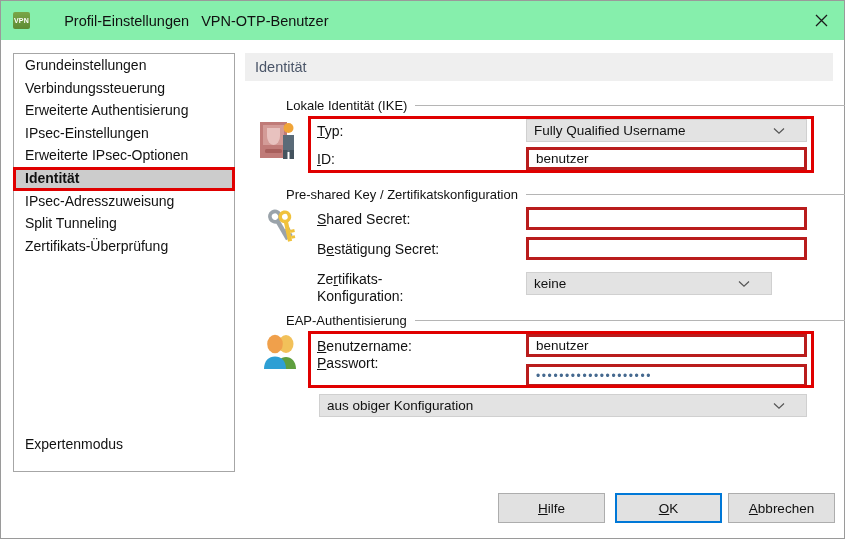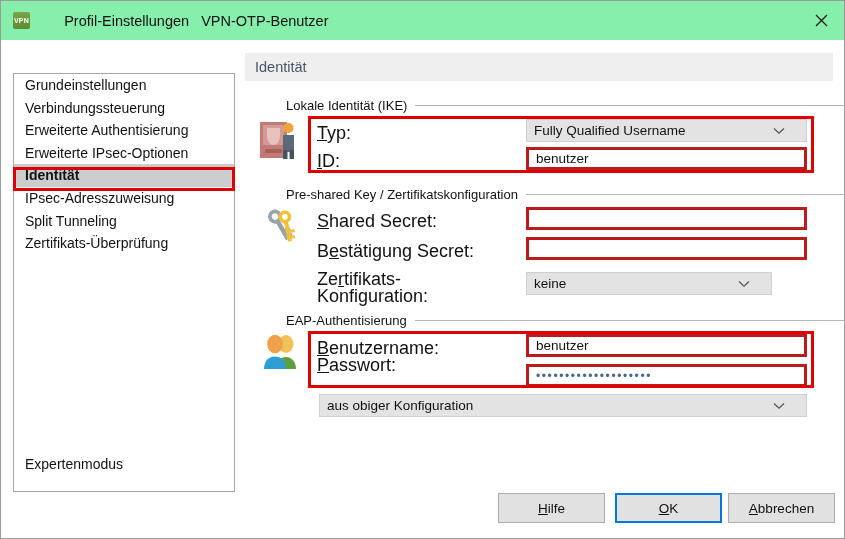--- a/index.html
+++ b/index.html
@@ -69,21 +69,20 @@
 
   
   .sidebar {
     position: absolute;
     left: 12px; top: 52px;
     width: 222px; height: 419px;
     background: #ffffff;
     border: 1px solid #a6a6a6;
     box-sizing: border-box;
     overflow: hidden;
-    margin-top: 20px;
   }
   .nav-item {
     height: 22.6px;
     line-height: 22.6px;
     padding-left: 11px;
     font-size: 14px;
     color: #111111;
     white-space: nowrap;
     box-sizing: border-box;
   }
@@ -135,21 +134,21 @@
     padding-right: 8px;
   }
   .group-rule {
     flex: 1;
     height: 1px;
     background: #b5b5b5;
   }
 
   .rowlabel {
     position: absolute;
-    font-size: 18px;
+    font-size: 14px;
     color: #111111;
     white-space: nowrap;
   }
   .rowlabel u { text-decoration: underline; }
 
   .field {
     position: absolute;
     box-sizing: border-box;
     height: 23px;
     font-size: 13.5px;
@@ -237,20 +236,21 @@
           <path d="M1,1 L12,12 M12,1 L1,12" stroke="#1a1a1a" stroke-width="1.3" fill="none"></path>
         </svg>
       </span>
     </div>
   </div>
 
   <div class="sidebar">
     <div class="nav-item">Grundeinstellungen</div>
     <div class="nav-item">Verbindungssteuerung</div>
     <div class="nav-item">Erweiterte Authentisierung</div>
+    <div class="nav-item">IPsec-Einstellungen</div>
     <div class="nav-item">Erweiterte IPsec-Optionen</div>
     <div class="nav-item selected">Identität</div>
     <div class="nav-item">IPsec-Adresszuweisung</div>
     <div class="nav-item">Split Tunneling</div>
     <div class="nav-item expert">Expertenmodus</div>
     <div class="nav-item">Zertifikats-Überprüfung</div>
   </div>
 
   <div class="redbox" style="left:12px; top:166px; width:222px; height:24px;"></div>
 

